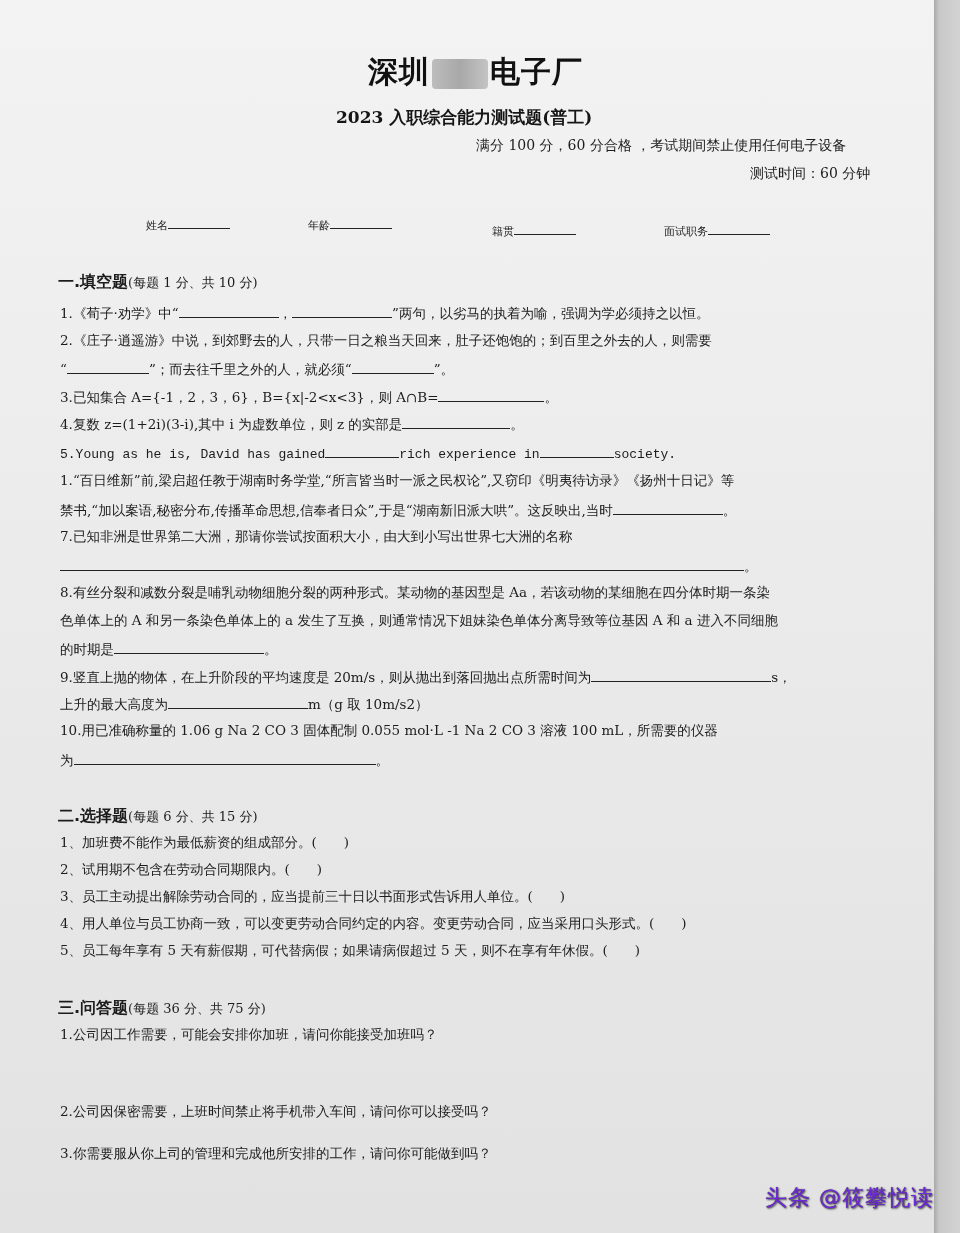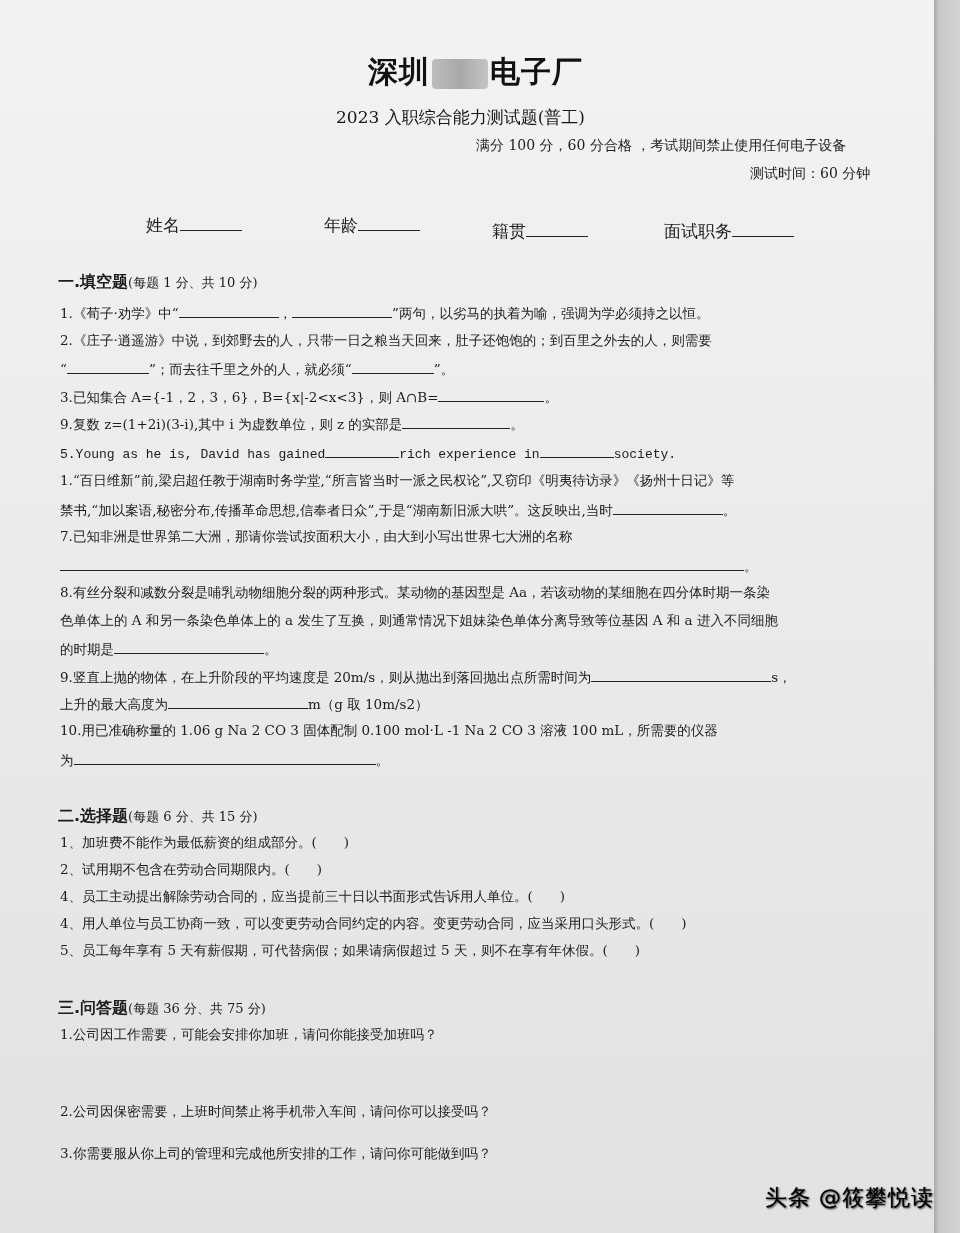--- a/index.html
+++ b/index.html
@@ -19,48 +19,48 @@
   }
   .abs { position:absolute; white-space:nowrap; }
   .company {
     left:368px; top:52px; font-family:"DejaVu Sans", sans-serif;
     font-size:30px; font-weight:bold; letter-spacing:1px; color:#111;text-align:center;
   }
   .redact {
     display:inline-block; width:56px; height:30px; vertical-align:middle;
     background:linear-gradient(90deg,#bdbdbd,#a8a8a8 50%,#c4c4c4); border-radius:4px; margin:0 2px;
   }
-  .subtitle { left:336px; top:106px; font-size:17px; font-weight:normal; color:#161616; }
+  .subtitle { left:336px; top:106px; font-size:17px; font-weight:bold; color:#161616; }
   .rule1 { left:476px; top:137px; font-size:14px; }
   .rule2 { left:750px; top:165px; font-size:14px; }
-  .field-row { top:214px; font-size:17px;font-family:Liberation Serif, serif; }
+  .field-row { top:214px; font-size:11px;font-family:Liberation Serif, serif; }
   .blank { display:inline-block; border-bottom:1px solid #222; height:14px; vertical-align:baseline; }
   .sec-title { font-family:"DejaVu Sans", sans-serif; font-size:16px; font-weight:bold; }
   .sec-note { font-size:13px; font-weight:normal; font-family:"DejaVu Serif", serif; }
   .q { font-size:13.5px; left:60px; }
   .watermark {
     right:26px; top:1183px; font-family:"DejaVu Sans", sans-serif; font-size:22px;
-    color:#000000; text-shadow:1px 1px 2px #333, 0 0 1px #333; letter-spacing:1px;
+    color:#6d28d9; text-shadow:1px 1px 2px #333, 0 0 1px #333; letter-spacing:1px;
   }
 </style>
 </head>
 <body>
 
 <div class="paper"></div>
 <div class="edge"></div>
 
 <div class="abs company">
   <span>深圳</span><span class="redact"></span><span>电子厂</span>
 </div>
 <div class="abs subtitle">2023 入职综合能力测试题(普工)</div>
 <div class="abs rule1">满分 100 分，60 分合格 ，考试期间禁止使用任何电子设备</div>
 <div class="abs rule2">测试时间：60 分钟</div>
 
 <div class="abs field-row" style="left:146px"><span>姓名</span><span class="blank" style="width:62px"></span></div>
-<div class="abs field-row" style="left:324px"><span>年龄</span><span class="blank" style="width:62px"></span></div>
+<div class="abs field-row" style="left:308px"><span>年龄</span><span class="blank" style="width:62px"></span></div>
 <div class="abs field-row" style="left:492px; top:220px"><span>籍贯</span><span class="blank" style="width:62px"></span></div>
 <div class="abs field-row" style="left:664px; top:220px"><span>面试职务</span><span class="blank" style="width:62px"></span></div>
 
 <div class="abs" style="left:58px; top:272px">
   <span class="sec-title">一.填空题</span><span class="sec-note">(每题 1 分、共 10 分)</span>
 </div>
 
 <div class="abs q" style="top:303px">
   <span>1.《荀子·劝学》中“</span><span class="blank" style="width:100px"></span><span>，</span><span class="blank" style="width:100px"></span><span>”两句，以劣马的执着为喻，强调为学必须持之以恒。</span>
 </div>
@@ -68,21 +68,21 @@
 <div class="abs q" style="top:332px">2.《庄子·逍遥游》中说，到郊野去的人，只带一日之粮当天回来，肚子还饱饱的；到百里之外去的人，则需要</div>
 <div class="abs q" style="top:359px">
   <span>“</span><span class="blank" style="width:82px"></span><span>”；而去往千里之外的人，就必须“</span><span class="blank" style="width:82px"></span><span>”。</span>
 </div>
 
 <div class="abs q" style="top:387px">
   <span>3.已知集合 A={-1，2，3，6}，B={x|-2&lt;x&lt;3}，则 A∩B=</span><span class="blank" style="width:106px"></span><span>。</span>
 </div>
 
 <div class="abs q" style="top:414px">
-  <span>9.复数 z=(1+2i)(3-i),其中 i 为虚数单位，则 z 的实部是</span><span class="blank" style="width:108px"></span><span>。</span>
+  <span>4.复数 z=(1+2i)(3-i),其中 i 为虚数单位，则 z 的实部是</span><span class="blank" style="width:108px"></span><span>。</span>
 </div>
 
 <div class="abs q" style="top:443px; font-family:'Liberation Mono', monospace; font-size:13px">
   <span>5.Young as he is, David has gained</span><span class="blank" style="width:74px"></span><span>rich experience in</span><span class="blank" style="width:74px"></span><span>society.</span>
 </div>
 
 <div class="abs q" style="top:472px">1.“百日维新”前,梁启超任教于湖南时务学堂,“所言皆当时一派之民权论”,又窃印《明夷待访录》《扬州十日记》等</div>
 <div class="abs q" style="top:500px">
   <span>禁书,“加以案语,秘密分布,传播革命思想,信奉者日众”,于是“湖南新旧派大哄”。这反映出,当时</span><span class="blank" style="width:110px"></span><span>。</span>
 </div>
@@ -98,31 +98,31 @@
   <span>的时期是</span><span class="blank" style="width:150px"></span><span>。</span>
 </div>
 
 <div class="abs q" style="top:667px">
   <span>9.竖直上抛的物体，在上升阶段的平均速度是 20m/s，则从抛出到落回抛出点所需时间为</span><span class="blank" style="width:180px"></span><span>s，</span>
 </div>
 <div class="abs q" style="top:694px">
   <span>上升的最大高度为</span><span class="blank" style="width:140px"></span><span>m（g 取 10m/s2）</span>
 </div>
 
-<div class="abs q" style="top:722px">10.用已准确称量的 1.06 g Na  2  CO  3  固体配制 0.100 mol·L  -1  Na  2  CO  3  溶液 100 mL，所需要的仪器</div>
+<div class="abs q" style="top:722px">10.用已准确称量的 1.06 g Na  2  CO  3  固体配制 0.055 mol·L  -1  Na  2  CO  3  溶液 100 mL，所需要的仪器</div>
 <div class="abs q" style="top:750px">
   <span>为</span><span class="blank" style="width:302px"></span><span>。</span>
 </div>
 
 <div class="abs" style="left:58px; top:806px">
   <span class="sec-title">二.选择题</span><span class="sec-note">(每题 6 分、共 15 分)</span>
 </div>
 <div class="abs q" style="top:834px">1、加班费不能作为最低薪资的组成部分。(　　)</div>
 <div class="abs q" style="top:861px">2、试用期不包含在劳动合同期限内。(　　)</div>
-<div class="abs q" style="top:888px">4、员工主动提出解除劳动合同的，应当提前三十日以书面形式告诉用人单位。(　　)</div>
+<div class="abs q" style="top:888px">3、员工主动提出解除劳动合同的，应当提前三十日以书面形式告诉用人单位。(　　)</div>
 <div class="abs q" style="top:915px">4、用人单位与员工协商一致，可以变更劳动合同约定的内容。变更劳动合同，应当采用口头形式。(　　)</div>
 <div class="abs q" style="top:942px">5、员工每年享有 5 天有薪假期，可代替病假；如果请病假超过 5 天，则不在享有年休假。(　　)</div>
 
 <div class="abs" style="left:58px; top:998px">
   <span class="sec-title">三.问答题</span><span class="sec-note">(每题 36 分、共 75 分)</span>
 </div>
 <div class="abs q" style="top:1026px">1.公司因工作需要，可能会安排你加班，请问你能接受加班吗？</div>
 <div class="abs q" style="top:1103px">2.公司因保密需要，上班时间禁止将手机带入车间，请问你可以接受吗？</div>
 <div class="abs q" style="top:1145px">3.你需要服从你上司的管理和完成他所安排的工作，请问你可能做到吗？</div>
 

